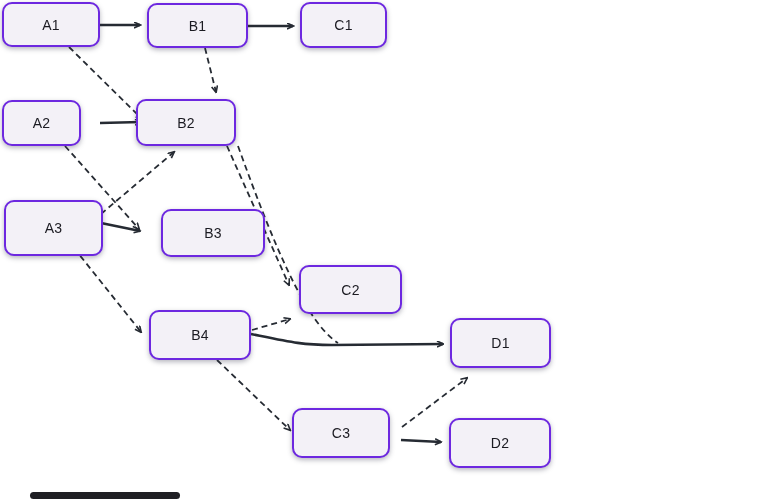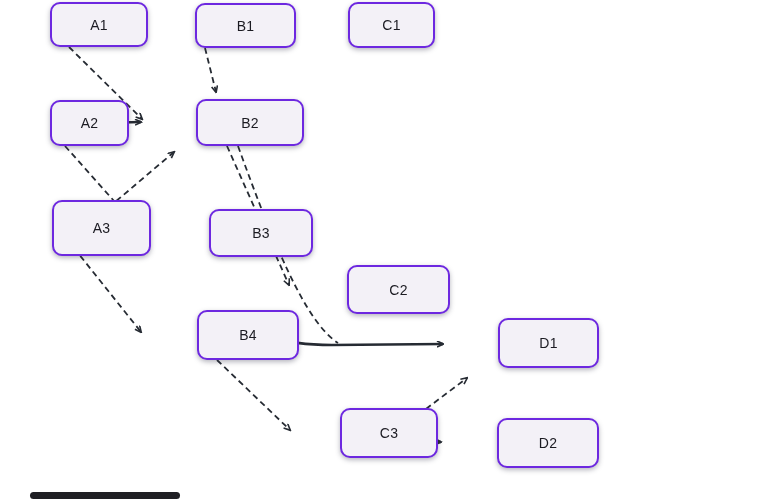--- a/index.html
+++ b/index.html
@@ -11,21 +11,20 @@
   #edge-layer{position:absolute;left:0;top:0;width:784px;height:500px;}
   .edge{fill:none;stroke:#262b33;}
   .edge.dashed{stroke-width:1.8;stroke-dasharray:6 4;}
   .edge.solid{stroke-width:2.6;}
   .node{
     position:absolute;box-sizing:border-box;
     background:#f3f1f7;border:2px solid #6d28e0;border-radius:10px;
     display:flex;align-items:center;justify-content:center;
     box-shadow:0 2px 5px rgba(45,45,70,0.35);
     cursor:pointer;
-    margin-left:48px;
   }
   .node-label{
     font-size:14px;color:#1b1b22;letter-spacing:.2px;user-select:none;
   }
   #scrollbar-thumb{
     position:absolute;background:#1f1f24;border-radius:4px;
   }
 </style>
 </head>
 <body>
@@ -62,21 +61,21 @@
       </div>
       <div class="node" style="left: 147px; top: 3px; width: 101px; height: 45px;">
         <span class="node-label">B1</span>
       </div>
       <div class="node" style="left: 300px; top: 2px; width: 87px; height: 46px;">
         <span class="node-label">C1</span>
       </div>
       <div class="node" style="left: 2px; top: 100px; width: 79px; height: 46px;">
         <span class="node-label">A2</span>
       </div>
-      <div class="node" style="left: 148px; top: 99px; width: 108px; height: 47px;">
+      <div class="node" style="left: 136px; top: 99px; width: 100px; height: 47px;">
         <span class="node-label">B2</span>
       </div>
       <div class="node" style="left: 4px; top: 200px; width: 99px; height: 56px;">
         <span class="node-label">A3</span>
       </div>
       <div class="node" style="left: 161px; top: 209px; width: 104px; height: 48px;">
         <span class="node-label">B3</span>
       </div>
       <div class="node" style="left: 299px; top: 265px; width: 103px; height: 49px;">
         <span class="node-label">C2</span>

